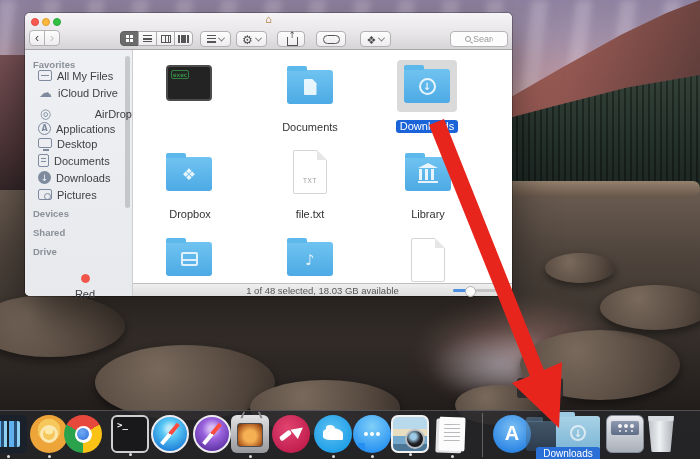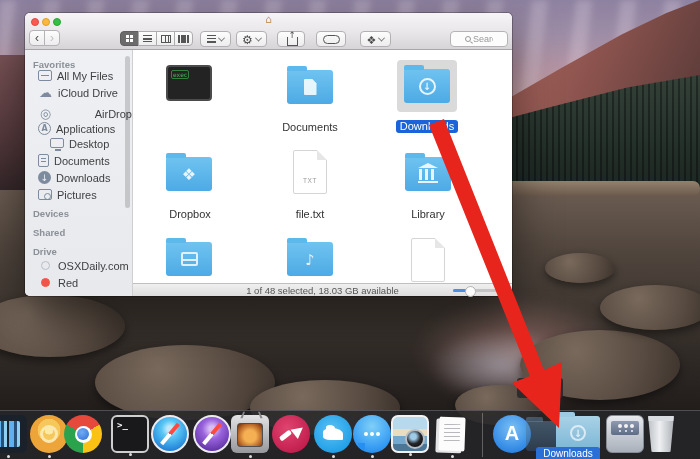--- a/index.html
+++ b/index.html
@@ -317,46 +317,42 @@
         <span>iCloud Drive</span>
       </div>
       <div class="sitem" style="top:55px;justify-content:space-between;">
         <span class="si i-airdrop"></span>
         <span>AirDrop</span>
       </div>
       <div class="sitem" style="top:68px;align-items:flex-end;">
         <span class="si i-apps"></span>
         <span>Applications</span>
       </div>
-      <div class="sitem" style="top:85px;margin-left:12px;">
+      <div class="sitem" style="top:85px;">
         <span class="si i-desk"></span>
         <span>Desktop</span>
       </div>
       <div class="sitem" style="top:102px;">
         <span class="si i-docs"></span>
         <span>Documents</span>
       </div>
       <div class="sitem" style="top:119px;">
         <span class="si i-dl"></span>
         <span>Downloads</span>
       </div>
       <div class="sitem" style="top:136px;">
         <span class="si i-pics"></span>
         <span>Pictures</span>
       </div>
 
       <div class="shead" style="top:158px;">Devices</div>
       <div class="shead" style="top:177px;">Shared</div>
       <div class="shead" style="top:196px;">Drive</div>
 
-      <div class="sitem" style="top:207px;">
-        <span class="tagc"></span>
-        <span>OSXDaily.com</span>
-      </div>
-      <div class="sitem" style="top:224px;">
+      <div class="sitem" style="top:224px;flex-direction:column;">
         <span class="tagc red"></span>
         <span>Red</span>
       </div>
 
       <div class="sscroll"></div>
     </div>
 
     <div class="content">
       <div class="iconsarea">
 

